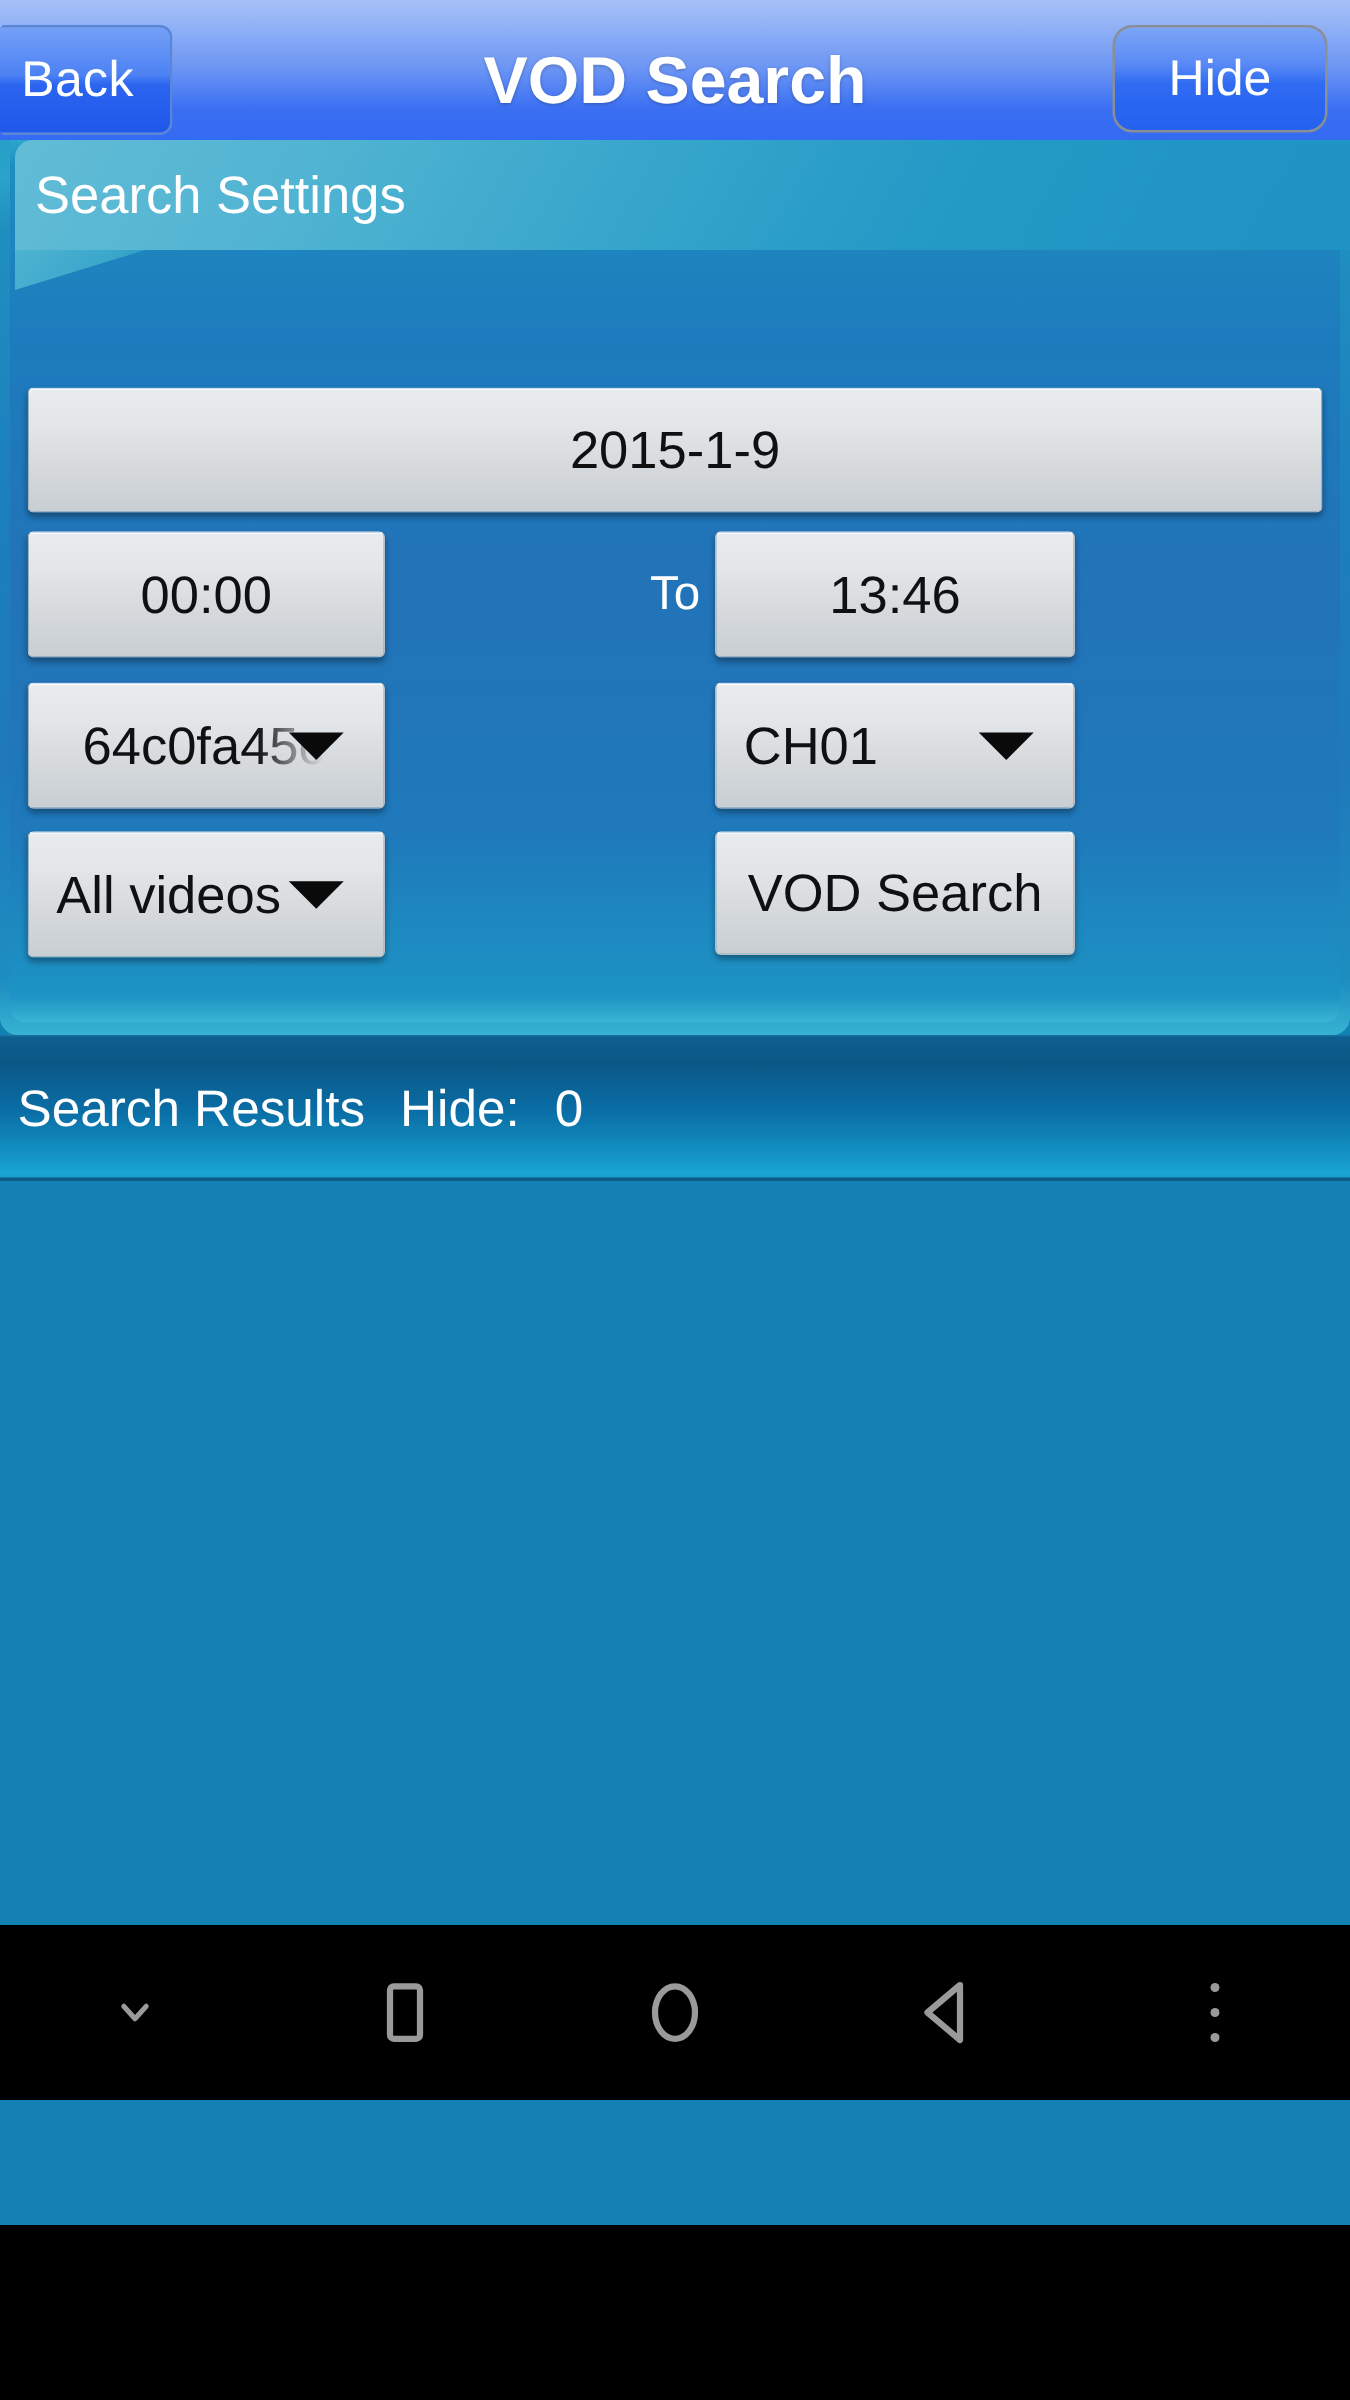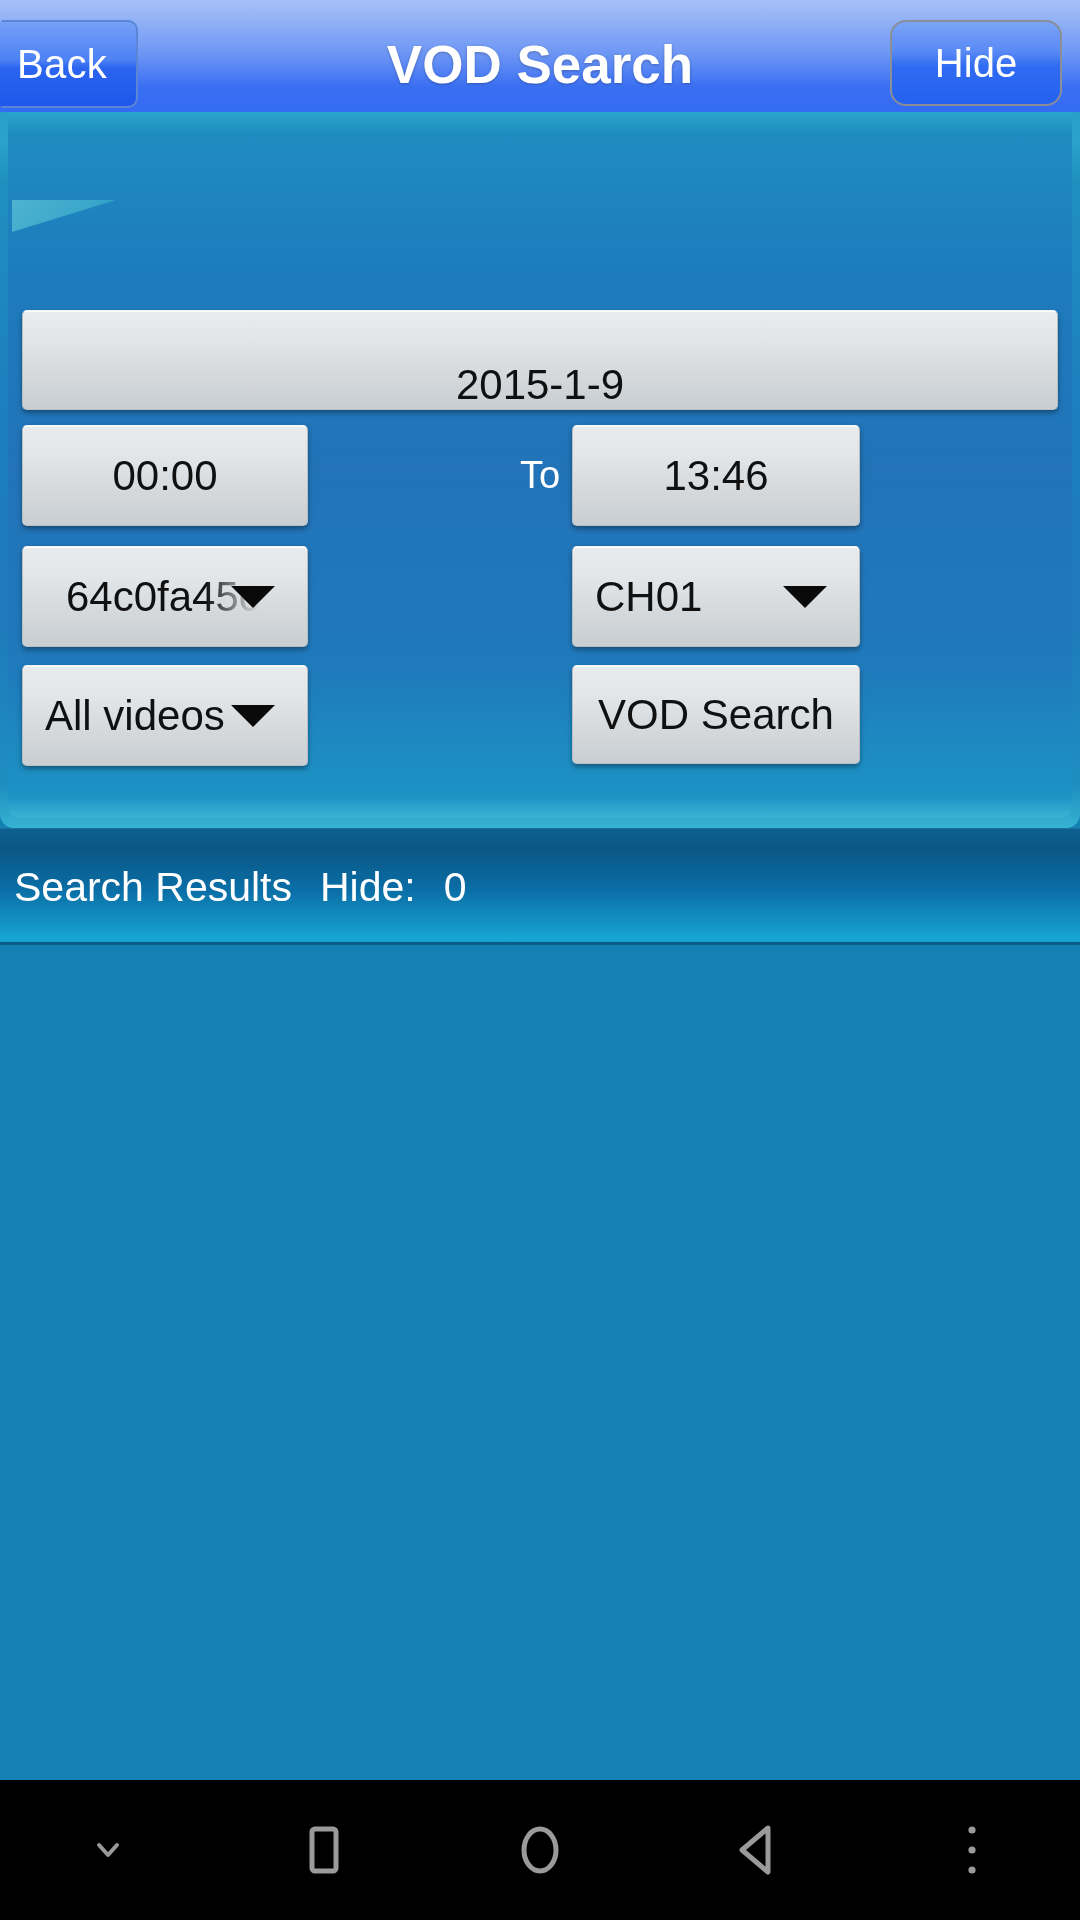--- a/index.html
+++ b/index.html
@@ -5,21 +5,21 @@
   * { margin:0; padding:0; box-sizing:border-box; }
   html, body {
     width:1080px; height:1920px;
     background:#000;
     font-family:"Liberation Sans", sans-serif;
     overflow:hidden;
   }
 
   #screen {
     position:relative;
-    width:1080px; height:1920px;
+    width:1080px; height:1680px;
     background:#1481b5;
   }
 
   
   #titlebar{
     position:absolute; left:0; top:0; width:1080px; height:128px;
     background:linear-gradient(to bottom,#a8c0f8 0%,#8fb0f6 18%,#6d96f4 42%,#3a6ff2 68%,#2f68f3 100%);
     overflow:visible;
   }
   #back-btn{
@@ -104,21 +104,21 @@
     -webkit-mask-image:none; mask-image:none;
   }
   .caret{
     position:absolute; right:32px; top:50%; transform:translateY(-50%);
     width:0; height:0;
     border-left:22px solid transparent;
     border-right:22px solid transparent;
     border-top:22px solid #0a0a0a;
   }
 
-  #date-btn   { left:22px;  top:198px; width:1036px; height:100px;align-items:flex-end; }
+  #date-btn   { left:22px;  top:198px; width:1036px; height:100px; }
   #time-from  { left:22px;  top:313px; width:286px;  height:101px; }
   #to-label   {
     position:absolute; left:308px; top:313px; width:464px; height:101px;
     display:flex; align-items:center; justify-content:center;
     color:#ffffff; font-size:38px;
   }
   #time-to    { left:572px; top:313px; width:288px;  height:101px; }
   #device-sel { left:22px;  top:434px; width:286px;  height:101px;padding-left:43px; }
   #channel-sel{ left:572px; top:434px; width:288px;  height:101px; }
   #type-sel   { left:22px;  top:553px; width:286px;  height:101px;align-items:center; }
@@ -169,20 +169,23 @@
     </div>
     <div id="title-text">VOD Search</div>
     <div id="hide-btn">
       <span>Hide</span>
     </div>
   </div>
 
   <div id="settings-panel">
     <div id="panel-inner"></div>
 
+    <div id="panel-header">
+      <div id="panel-header-label">Search Settings</div>
+    </div>
     <div id="panel-header-tail"></div>
 
     <div class="ctl" id="date-btn">
       <span>2015-1-9</span>
     </div>
 
     <div class="ctl" id="time-from">
       <span>00:00</span>
     </div>
 

